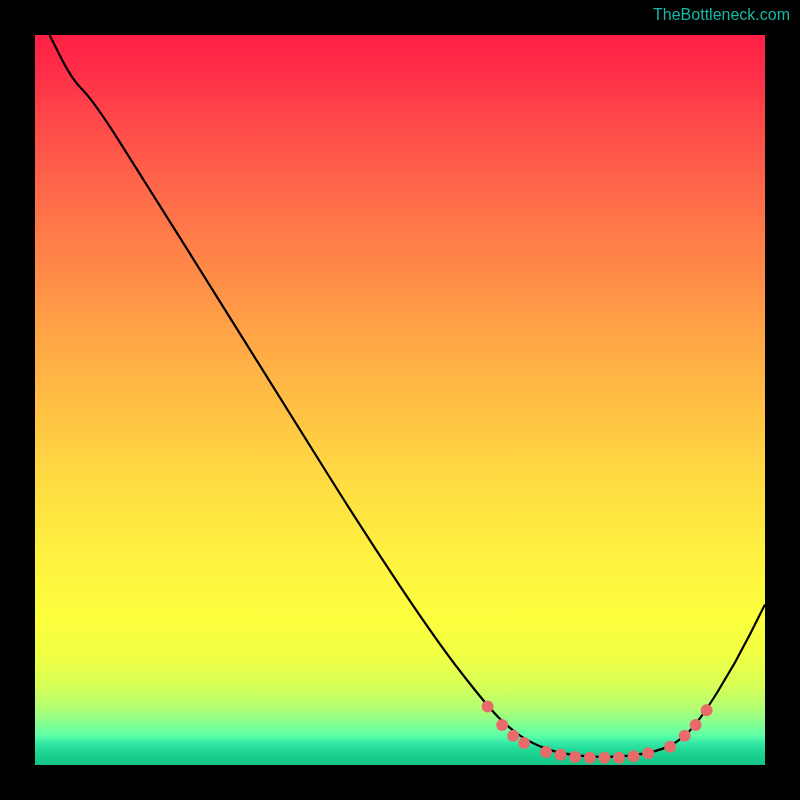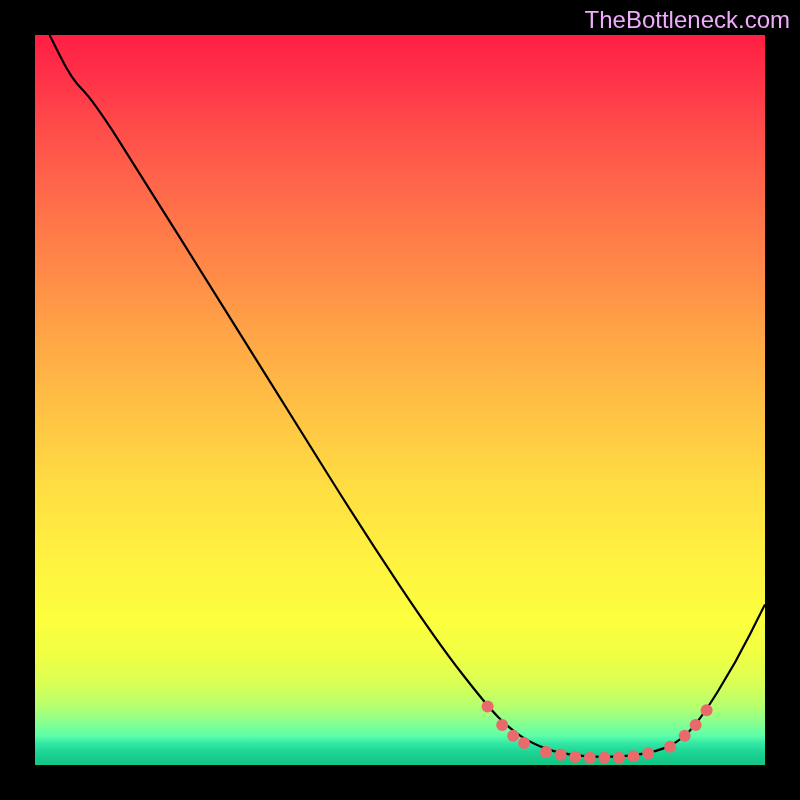--- a/index.html
+++ b/index.html
@@ -7,22 +7,22 @@
     width: 800px;
     height: 800px;
     background: #000;
     position: relative;
     font-family: Arial, sans-serif;
   }
   .watermark {
     position: absolute;
     top: 6px;
     right: 10px;
-    color: #f0abfc;
-    font-size: 24px;
+    color: #14b8a6;
+    font-size: 16px;
     font-weight: 500;
     z-index: 10;
   }
   .plot-area {
     position: absolute;
     top: 35px;
     left: 35px;
     width: 730px;
     height: 730px;
   }

